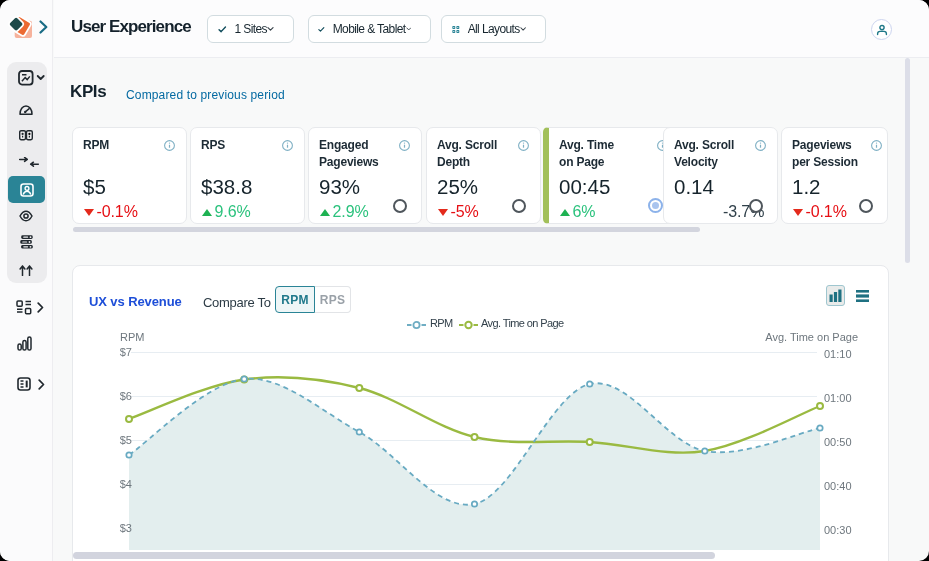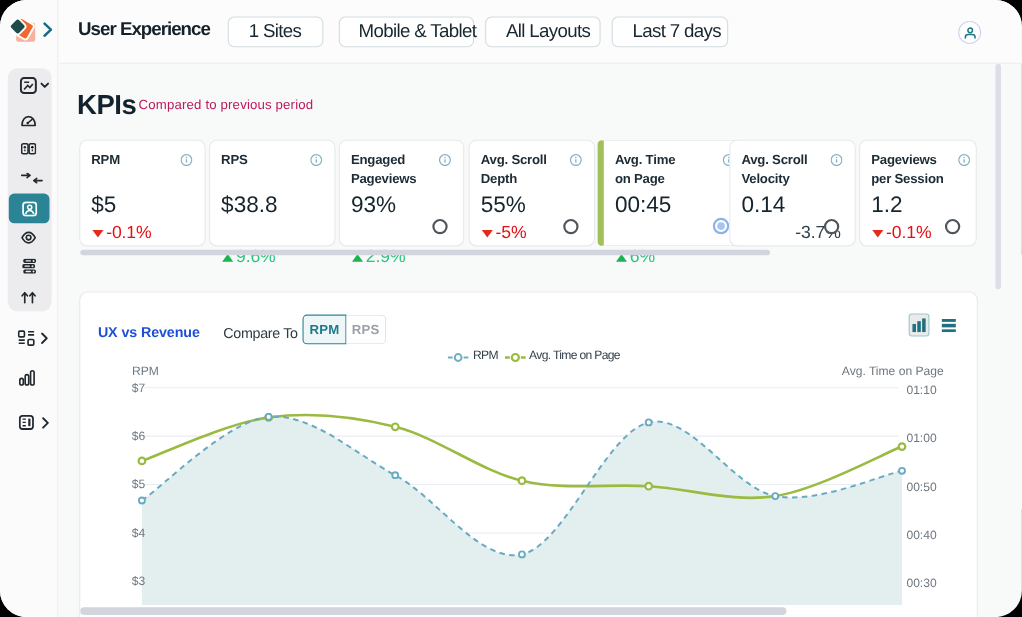--- a/index.html
+++ b/index.html
@@ -1,42 +1,42 @@
 <!DOCTYPE html>
 <html><head>
 <meta charset="utf-8">
 <style>
 * { margin:0; padding:0; box-sizing:border-box; }
 html,body { background:#000; width:929px; height:561px; overflow:hidden; font-family:"Liberation Sans", sans-serif; }
-#app { position:relative; width:929px; height:561px; border-radius:24px; overflow:hidden; background:#f8f9f9; }
+#app { position:relative; width:929px; height:561px; border-radius:10px; overflow:hidden; background:#f8f9f9; }
 
 #sidebar { position:absolute; left:0; top:0; width:53px; height:561px; background:#fbfbfc; border-right:1px solid #ededf0; z-index:5; }
 #logo { position:absolute; left:8px; top:15px; width:28px; height:26px; }
 #logo-chev { position:absolute; left:39px; top:20px; }
 #navbox { position:absolute; left:7px; top:62px; width:40px; height:221px; background:#ececee; border-radius:9px; }
 .sel { position:absolute; left:1px; top:114px; width:37px; height:27px; background:#2a8496; border-radius:5px; display:flex; align-items:center; justify-content:center; }
 .lowic { position:absolute; display:flex; align-items:center; }
 
 #header { position:absolute; left:54px; top:0; width:875px; height:58px; background:#fcfcfd; border-bottom:1px solid #ecedf1; z-index:4; }
 #htitle { position:absolute; left:17px; top:17px; font-size:17px; font-weight:bold; color:#14212b; letter-spacing:-0.9px; }
-.hbtn { position:absolute; top:15px; height:28px; border:1px solid #d2dce0; border-radius:6px; background:#fff; display:flex; align-items:center; font-size:17px; letter-spacing:-0.6px; color:#17262f; white-space:nowrap; padding-right:19px; }
+.hbtn { position:absolute; top:15px; height:28px; border:1px solid #d2dce0; border-radius:6px; background:#fff; display:flex; align-items:center; font-size:12px; letter-spacing:-0.6px; color:#17262f; white-space:nowrap; padding-right:19px; }
 .hbtn .chev { margin-left:auto; }
 #avatar { position:absolute; right:37px; top:19px; width:21px; height:21px; border:1px solid #ccd4ef; border-radius:50%; display:flex; align-items:center; justify-content:center; background:#fff; }
 
-#kpih { position:absolute; left:70px; top:82px; font-size:25px; font-weight:bold; color:#13222c; letter-spacing:-0.4px; }
-#kpisub { position:absolute; left:126px; top:88px; font-size:12px; letter-spacing:0.15px; color:#be185d; }
+#kpih { position:absolute; left:70px; top:82px; font-size:17px; font-weight:bold; color:#13222c; letter-spacing:-0.4px; }
+#kpisub { position:absolute; left:126px; top:88px; font-size:12px; letter-spacing:0.15px; color:#0369a1; }
 .card { position:absolute; top:127px; height:97px; background:#fff; border:1px solid #e7e9ec; border-radius:7px; }
 .ct { position:absolute; left:10px; top:9px; font-size:12px; font-weight:bold; color:#1d2b35; line-height:16.5px; letter-spacing:-0.2px; }
 .cv { position:absolute; left:10px; top:47px; font-size:20.5px; font-weight:500; color:#16242c; letter-spacing:0; }
 .cd { position:absolute; left:11px; top:75px; font-size:16px; font-weight:500; letter-spacing:-0.1px; display:flex; align-items:center; }
 .cd .tri { display:inline-block; width:0; height:0; margin-right:2.5px; }
 .tdown { border-left:5px solid transparent; border-right:5px solid transparent; border-top:7px solid #e42a1c; }
 .tup { border-left:5px solid transparent; border-right:5px solid transparent; border-bottom:7px solid #1eb252; }
 .red { color:#e60f14; }
-.green { color:#2bc27d;margin-top:22px; }
+.green { color:#2bc27d; }
 .gray { color:#30404a; font-weight:400;margin-left:48px; }
 .info { position:absolute; right:11px; top:12px; }
 .radio { position:absolute; right:14px; bottom:10px; width:14px; height:14px; border:2px solid #4f565c; border-radius:50%; background:#fff; }
 .radio-sel { position:absolute; right:16px; bottom:10px; width:15px; height:15px; border:2px solid #8cb2ea; border-radius:50%; background:#fff; }
 .radio-sel::after { content:""; position:absolute; left:2px; top:2px; width:7px; height:7px; border-radius:50%; background:#a9c4ee; }
 #kscroll { position:absolute; left:73px; top:227px; width:627px; height:5px; background:#d3d5de; border-radius:2.5px; }
 
 #chart { position:absolute; left:72px; top:265px; width:817px; height:310px; background:#fff; border:1px solid #e7e9ec; border-radius:8px; }
 #chtitle { position:absolute; left:16px; top:28px; font-size:13px; font-weight:bold; color:#1d4ed8; letter-spacing:-0.1px; }
 #cmpto { position:absolute; left:130px; top:29px; font-size:13px; letter-spacing:-0.3px; color:#2c3b45; }
@@ -184,34 +184,20 @@
     </div>
     <div class="hbtn" style="left:254px; width:123px; padding-left:9px;">
       <svg width="11" height="9" viewBox="0 0 12 10" style="margin-right:8px;">
           <path d="M1.5 5.2 L4.4 8 L10.5 1.5" fill="none" stroke="#114d5c" stroke-width="2" stroke-linecap="round" stroke-linejoin="round"></path>
         </svg>
       <span>Mobile &amp; Tablet</span>
       <svg class="chev" width="9" height="6" viewBox="0 0 9 6">
           <path d="M1.2 1.2 L4.5 4.5 L7.8 1.2" fill="none" stroke="#374149" stroke-width="1.5" stroke-linecap="round" stroke-linejoin="round"></path>
         </svg>
     </div>
-    <div class="hbtn" style="left:502px; width:106px; padding-left:10px;">
-      <svg width="12" height="12" viewBox="0 0 12 12" style="margin-right:8px;">
-          <rect x="1" y="2" width="10" height="9" rx="2" fill="none" stroke="#2a8496" stroke-width="1.4"></rect>
-          <path d="M1.2 5 h9.6" stroke="#2a8496" stroke-width="1.2"></path>
-          <path d="M3.7 0.8 v2.4 M8.3 0.8 v2.4" stroke="#2a8496" stroke-width="1.4" stroke-linecap="round"></path>
-          <circle cx="4" cy="7.3" r="0.7" fill="#2a8496"></circle>
-          <circle cx="6" cy="7.3" r="0.7" fill="#2a8496"></circle>
-          <circle cx="8" cy="7.3" r="0.7" fill="#2a8496"></circle>
-        </svg>
-      <span>Last 7 days</span>
-      <svg class="chev" width="9" height="6" viewBox="0 0 9 6">
-          <path d="M1.2 1.2 L4.5 4.5 L7.8 1.2" fill="none" stroke="#374149" stroke-width="1.5" stroke-linecap="round" stroke-linejoin="round"></path>
-        </svg>
-    </div>
     <div id="avatar">
       <svg width="12" height="12" viewBox="0 0 12 12">
           <circle cx="6" cy="3.6" r="2.1" fill="none" stroke="#1f7888" stroke-width="1.4"></circle>
           <path d="M1.6 10.6 V9.8 C1.6 8.4 2.7 7.4 4 7.4 H8 C9.3 7.4 10.4 8.4 10.4 9.8 V10.6" fill="none" stroke="#1f7888" stroke-width="1.4" stroke-linecap="round"></path>
         </svg>
     </div>
   </div>
   <div id="kpih">KPIs</div>
   <div id="kpisub">Compared to previous period</div>
   <div id="cards">
@@ -246,21 +232,21 @@
       <div class="cd green"><span class="tri tup"></span>2.9%</div>
       <div class="radio"></div>
     </div>
     <div class="card" style="left:426px; width:115px;">
       <div class="ct">Avg. Scroll<br>Depth</div>
       <svg class="info" width="11" height="11" viewBox="0 0 11 11">
           <circle cx="5.5" cy="5.5" r="4.9" fill="none" stroke="#7fb0c4" stroke-width="1.1"></circle>
           <path d="M5.5 4.7 v3" stroke="#7fb0c4" stroke-width="1.2"></path>
           <circle cx="5.5" cy="3.1" r="0.7" fill="#7fb0c4"></circle>
         </svg>
-      <div class="cv">55%</div>
+      <div class="cv">25%</div>
       <div class="cd red"><span class="tri tdown"></span>-5%</div>
       <div class="radio"></div>
     </div>
     <div class="card" style="left:543px; width:137px; border-left:6px solid #a2c05a; border-radius:5px 7px 7px 5px;">
       <div class="ct">Avg. Time<br>on Page</div>
       <svg class="info" width="11" height="11" viewBox="0 0 11 11">
           <circle cx="5.5" cy="5.5" r="4.9" fill="none" stroke="#7fb0c4" stroke-width="1.1"></circle>
           <path d="M5.5 4.7 v3" stroke="#7fb0c4" stroke-width="1.2"></path>
           <circle cx="5.5" cy="3.1" r="0.7" fill="#7fb0c4"></circle>
         </svg>

